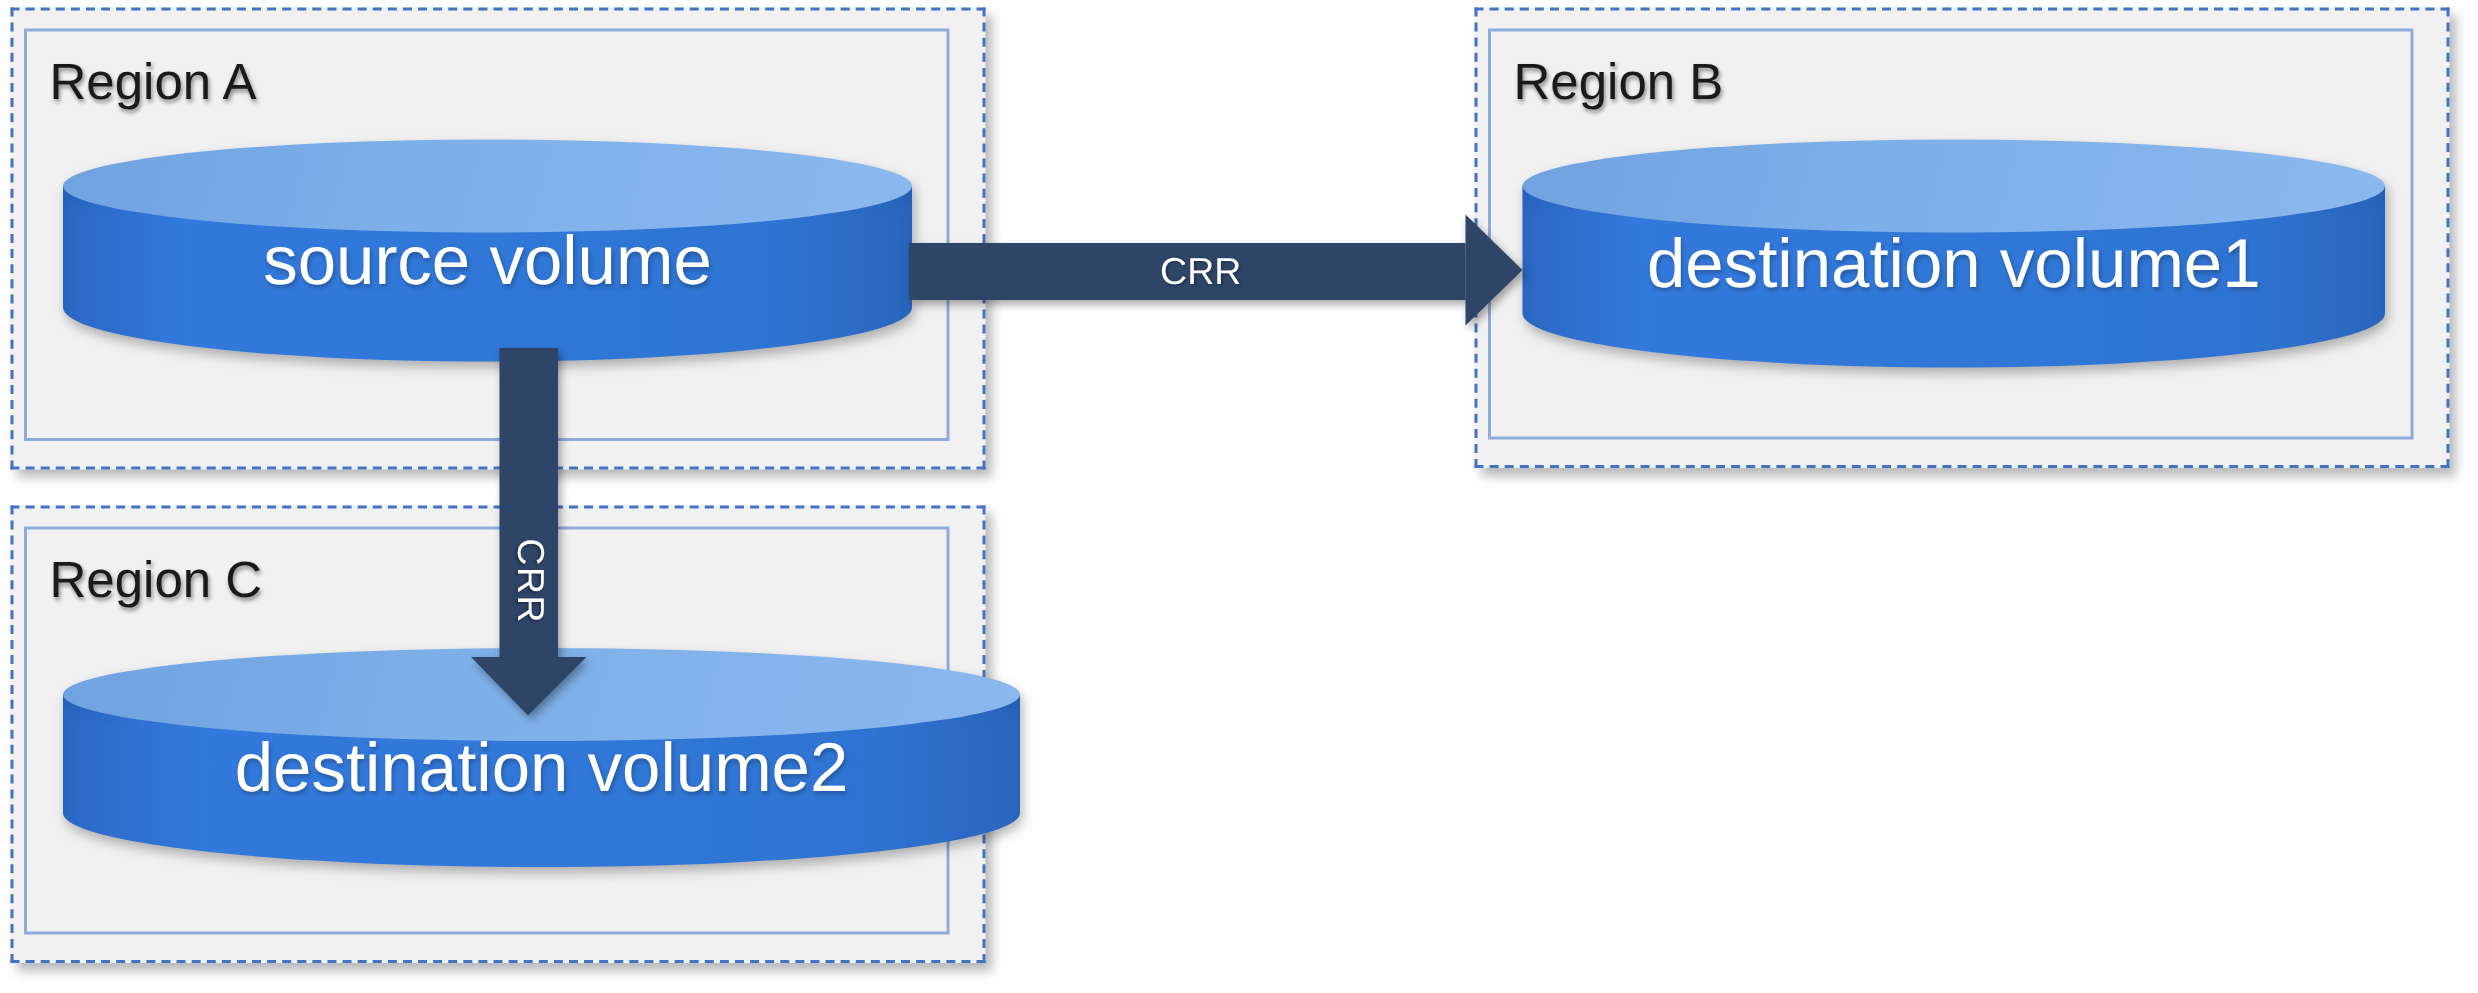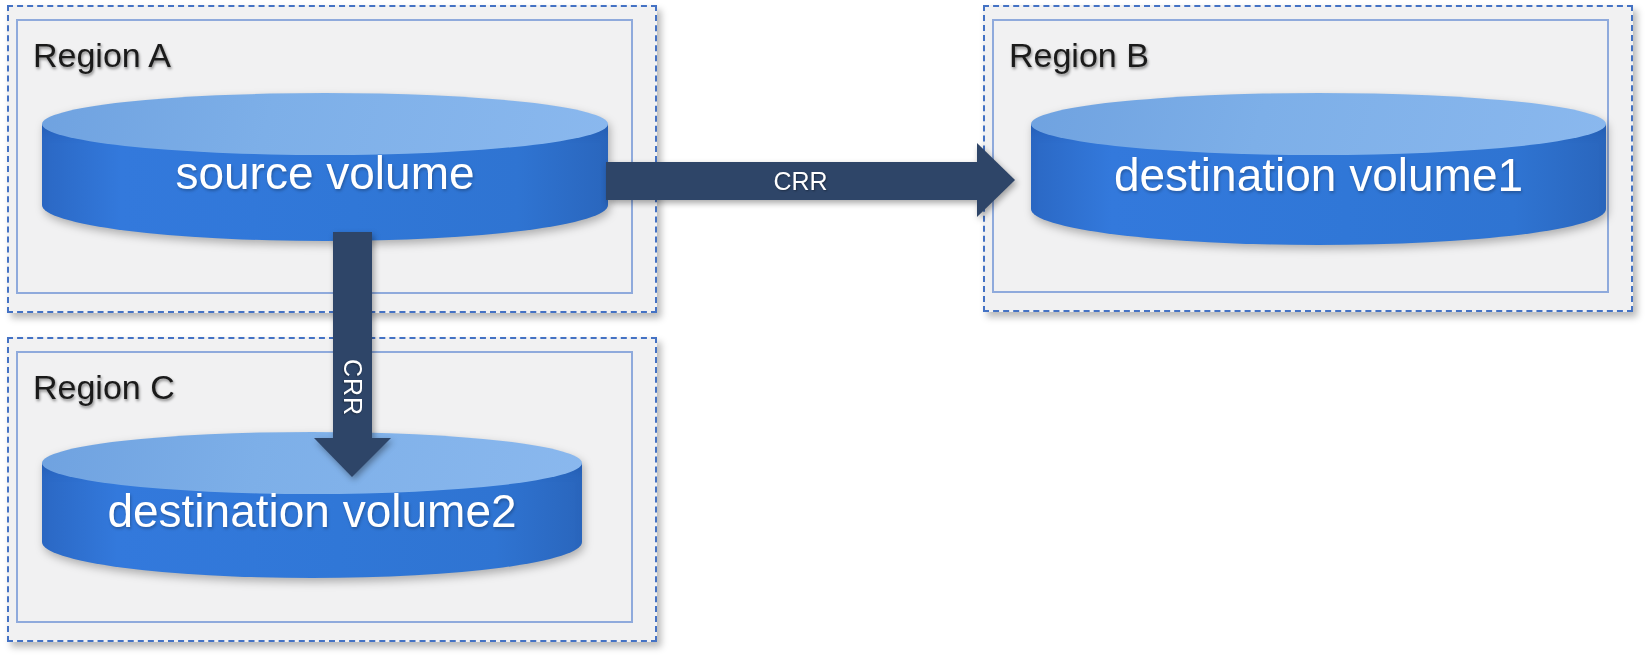--- a/index.html
+++ b/index.html
@@ -47,22 +47,22 @@
     background:linear-gradient(105deg, #6fa2e0 0%, #7dafe8 40%, #8ab8ee 100%);
   }
   .cyl-label {
     position:absolute; left:0; right:0; top:31px; bottom:20px;
     display:flex; align-items:center; justify-content:center;
     font-size:46px; color:var(--volume-text);
     text-shadow:1px 2px 3px rgba(0,0,0,0.25);
     white-space:nowrap;
   }
   #source-volume { left:42px;   top:93px;  width:566px; height:148px; }
-  #dest-volume1  { left:1015px; top:93px;  width:575px; height:152px;margin-left:16px; }
-  #dest-volume2  { left:42px;   top:432px; width:540px; height:146px; }
+  #dest-volume1  { left:1015px; top:93px;  width:575px; height:152px; }
+  #dest-volume2  { left:42px;   top:432px; width:638px; height:146px; }
 
   
   .arrow { position:absolute; filter:drop-shadow(2px 3px 3px rgba(0,0,0,0.35)); }
   .arrow .shaft { position:absolute; background:var(--arrow-color); }
   .arrow .head  { position:absolute; width:0; height:0; }
   .arrow-label {
     position:absolute; display:flex; align-items:center; justify-content:center;
     color:var(--volume-text); font-size:25px;
     text-shadow:1px 1px 2px rgba(0,0,0,0.35);
   }

